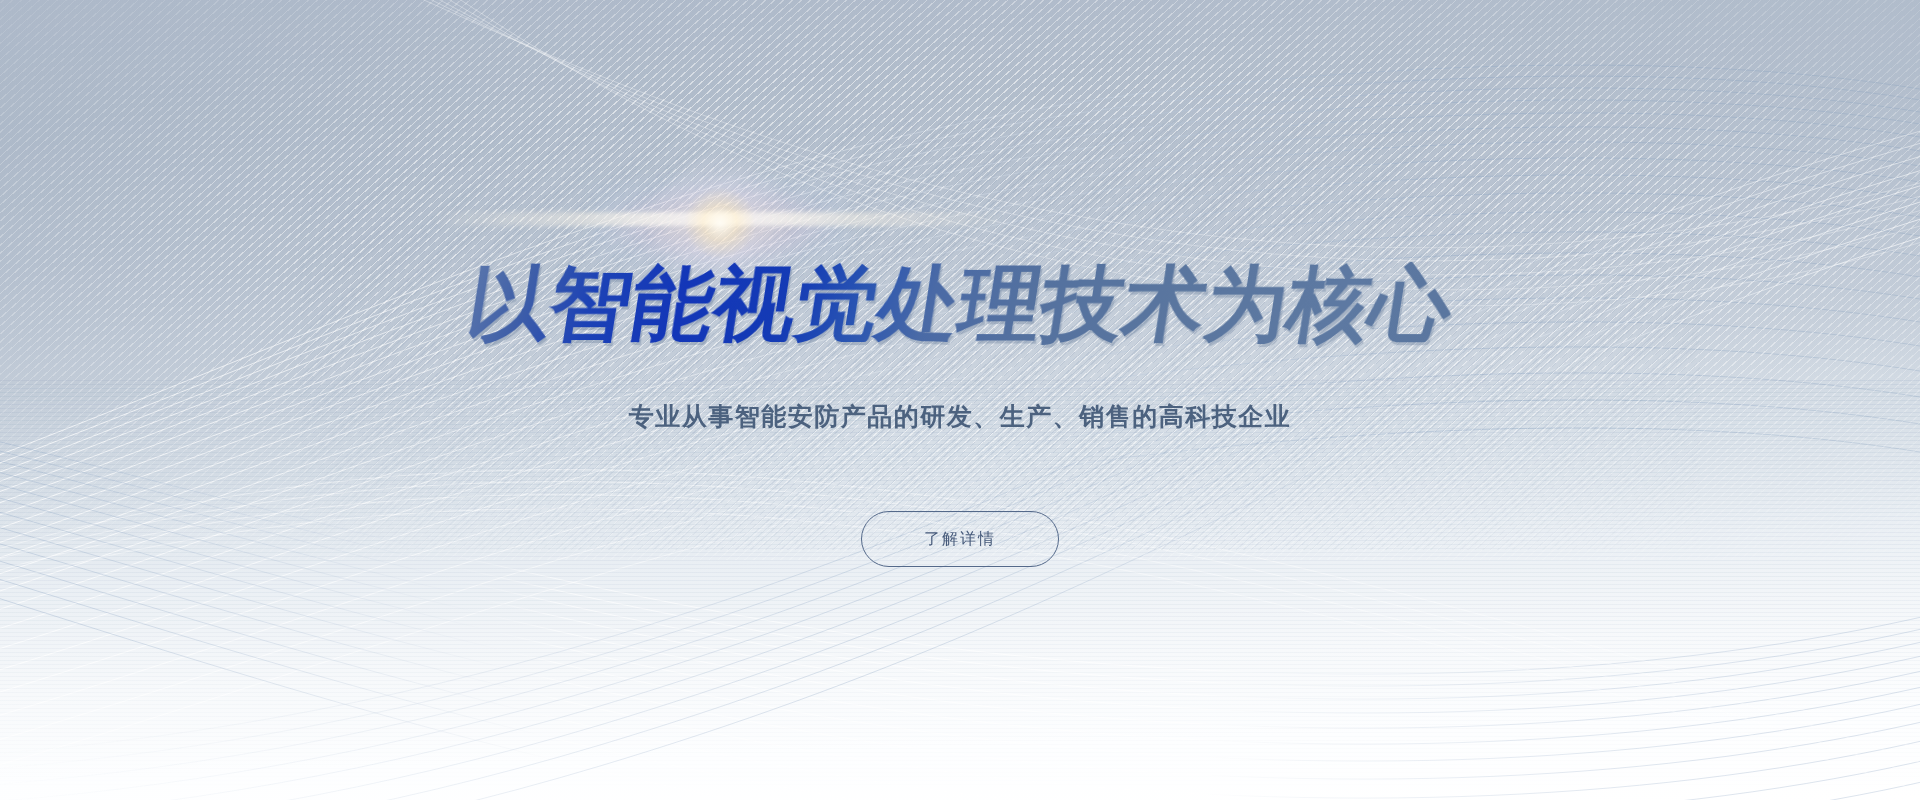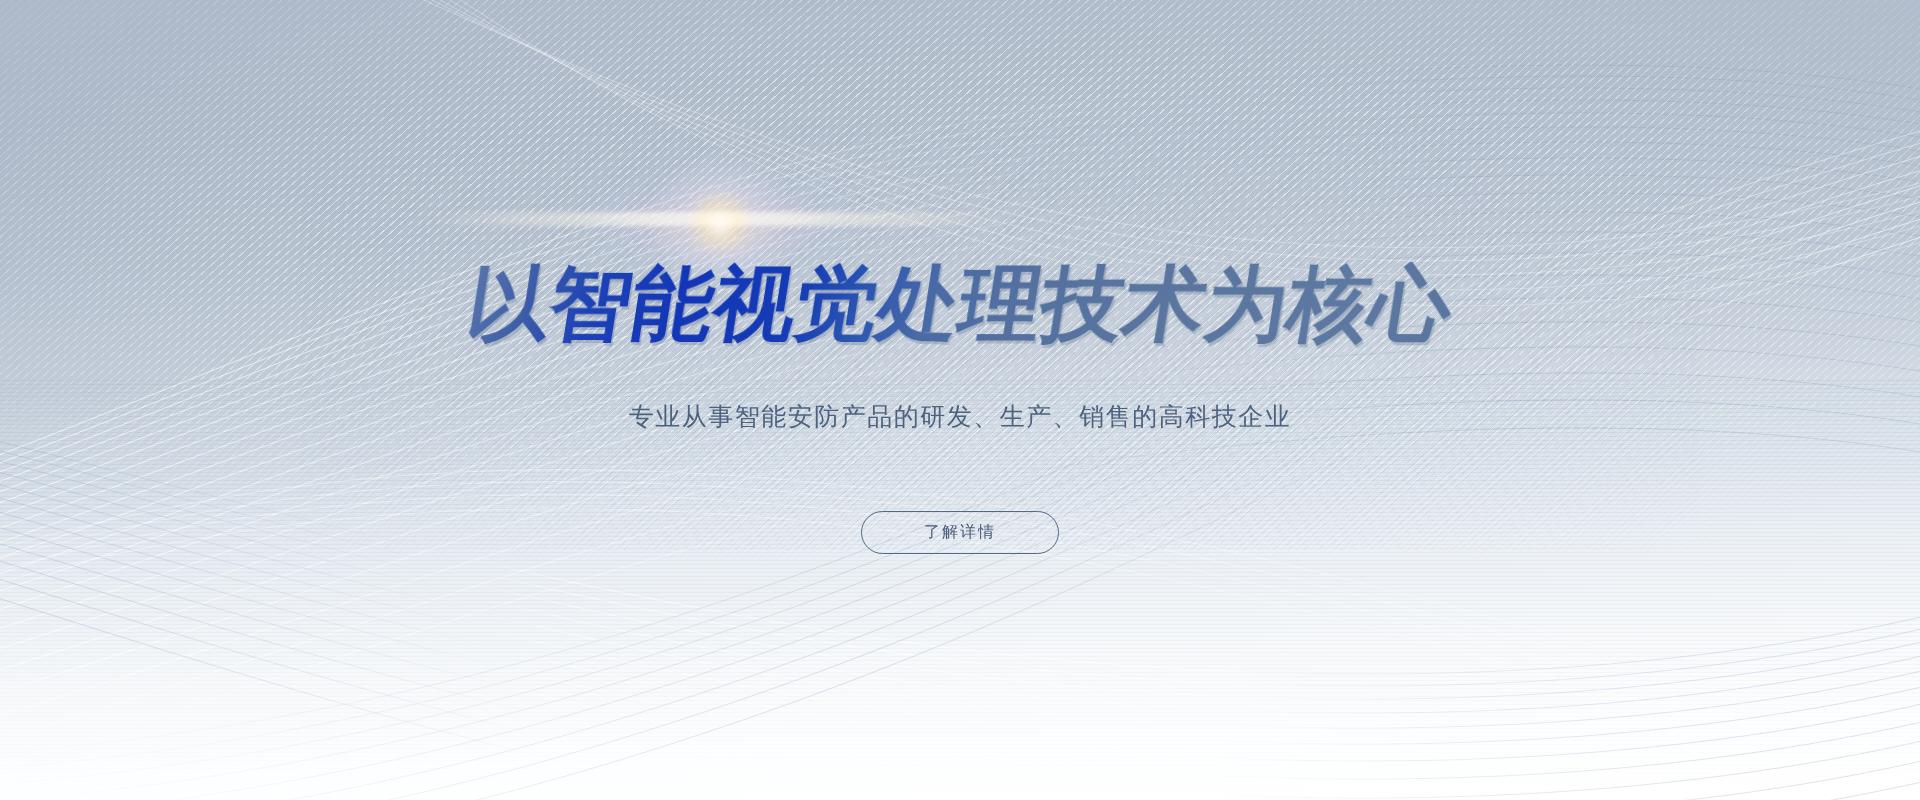--- a/index.html
+++ b/index.html
@@ -176,32 +176,32 @@
 
   .hero-subtitle {
     position: absolute;
     top: 400px;
     left: 50%;
     transform: translateX(-50%);
     white-space: nowrap;
     margin: 0;
     font-family: "DejaVu Sans", "Liberation Sans", sans-serif;
     font-size: 25px;
-    font-weight: 400;
+    font-weight: 700;
     letter-spacing: 1.5px;
     color: #4c627f;
   }
 
   .hero-cta {
     position: absolute;
     top: 511px;
     left: 50%;
     transform: translateX(-50%);
     width: 198px;
-    height: 43px;
+    height: 56px;
     border: 1.6px solid #54698a;
     border-radius: 999px;
     background: transparent;
     color: #45597a;
     font-family: "DejaVu Sans", "Liberation Sans", sans-serif;
     font-size: 16px;
     letter-spacing: 2px;
     display: flex;
     align-items: center;
     justify-content: center;

